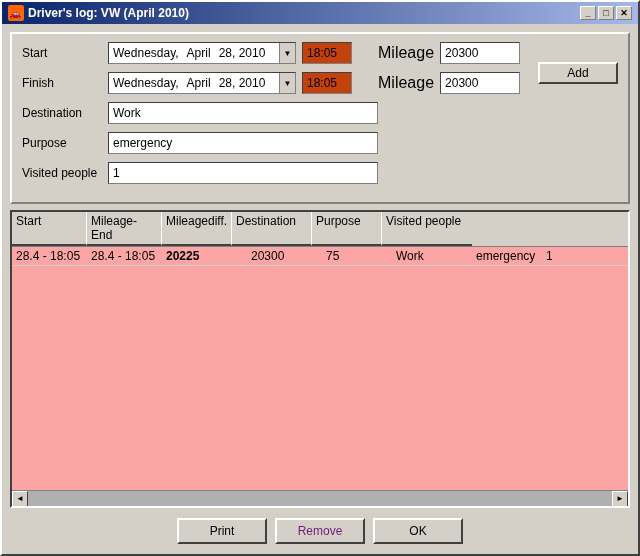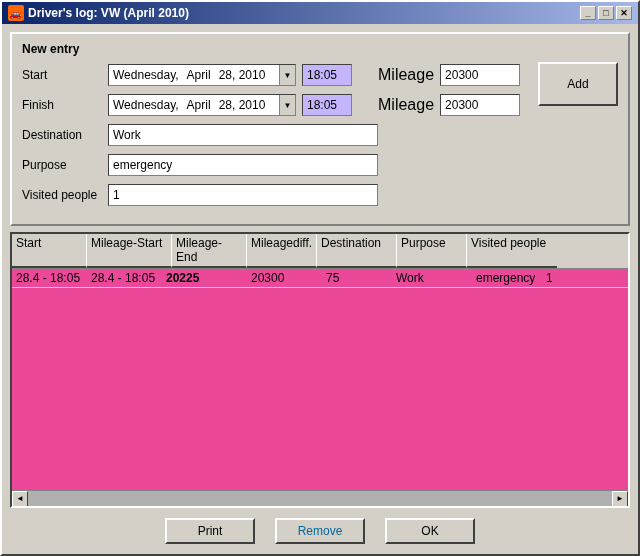--- a/index.html
+++ b/index.html
@@ -144,21 +144,21 @@
       align-items: center;
       justify-content: center;
       cursor: pointer;
       font-size: 8px;
     }
 
     .time-input {
       border: 1px solid #808080;
       border-top-color: #404040;
       border-left-color: #404040;
-      background: #c4b5fd;
+      background: #c2410c;
       height: 22px;
       width: 50px;
       padding: 2px 4px;
       font-size: 12px;
     }
 
     .mileage-label {
       margin-left: 20px;
       font-size: 16px;
     }
@@ -192,21 +192,21 @@
       display: flex;
       flex-direction: column;
       gap: 4px;
     }
 
     .win-button {
       background: #d4d0c8;
       border: 2px solid #fff;
       border-right-color: #404040;
       border-bottom-color: #404040;
-      padding: 13px 12px;
+      padding: 2px 12px;
       font-size: 12px;
       cursor: pointer;
       min-width: 80px;
       text-align: center;
     }
 
     .win-button.disabled {
       color: #808080;
     }
 
@@ -238,21 +238,21 @@
       font-weight: normal;
       background: #d4d0c8;
       cursor: pointer;
       user-select: none;
     }
 
     .th:last-child { border-right: none; }
 
     .table-body {
       flex: 1;
-      background: #ec4899;
+      background: #fca5a5;
       overflow-y: auto;
     }
 
     .table-row-data {
       display: flex;
       border-bottom: 1px solid #d0d0d0;
     }
 
     .td {
       padding: 2px 4px;
@@ -286,39 +286,39 @@
 
     .scroll-track {
       flex: 1;
       height: 16px;
       background: #b0b0b0;
     }
 
     .bottom-buttons {
       display: flex;
       justify-content: center;
-      gap: 20px;
+      gap: 8px;
       padding: 4px 0 2px 0;
       flex-shrink: 0;
     }
 
     .bottom-btn {
       background: #d4d0c8;
       border: 2px solid #fff;
       border-right-color: #404040;
       border-bottom-color: #404040;
       padding: 4px 20px;
       font-size: 12px;
       cursor: pointer;
       min-width: 90px;
       text-align: center;
     }
 
     .bottom-btn.disabled {
-      color: #0369a1;
+      color: #701a75;
     }
   </style>
 </head>
 <body>
 
 <div class="window">
 
   <div class="title-bar">
     <div class="title-bar-left">
       <div class="title-icon">🚗</div>
@@ -327,21 +327,20 @@
     <div class="title-buttons">
       <div class="title-btn">_</div>
       <div class="title-btn">□</div>
       <div class="title-btn close-btn">✕</div>
     </div>
   </div>
 
   <div class="window-body">
 
     <div class="form-panel">
-      <div class="panel-legend">New entry</div>
 
       <div class="form-row">
         <div class="form-label">Start</div>
         <div class="date-input-group">
           <div class="date-text">
             <span>Wednesday,</span>
             <span>April</span>
             <span>28, 2010</span>
           </div>
           <div class="dropdown-btn">▼</div>
@@ -382,21 +381,20 @@
       </div>
 
       <div class="btn-area">
         <button class="win-button">Add</button>
       </div>
     </div>
 
     <div class="table-area">
       <div class="table-header" id="table-header">
           <div class="th" style="width: 75px; min-width: 75px;">Start</div>
-          <div class="th" style="width: 85px; min-width: 85px;">Mileage-Start</div>
           <div class="th" style="width: 75px; min-width: 75px;">Mileage-End</div>
           <div class="th" style="width: 70px; min-width: 70px;">Mileagediff.</div>
           <div class="th" style="width: 80px; min-width: 80px;">Destination</div>
           <div class="th" style="width: 70px; min-width: 70px;">Purpose</div>
           <div class="th" style="width: 90px; min-width: 90px;">Visited people</div>
         </div>
       <div class="table-body" id="table-body">
           <div class="table-row-data">
             <div class="td" style="width: 75px; min-width: 75px;">28.4 - 18:05</div>
             <div class="td" style="width: 75px; min-width: 75px;">28.4 - 18:05</div>

